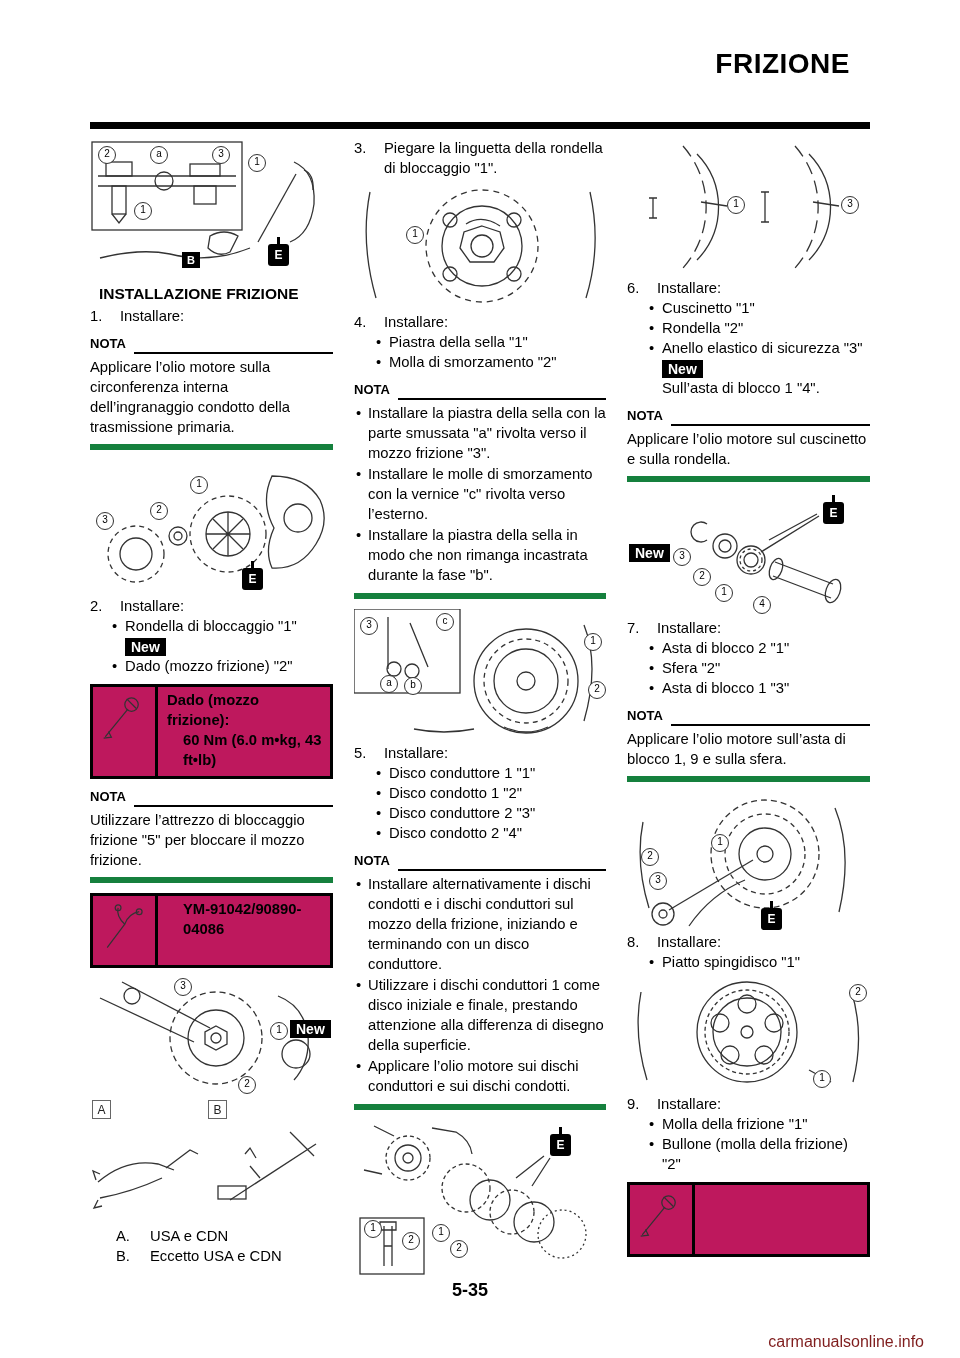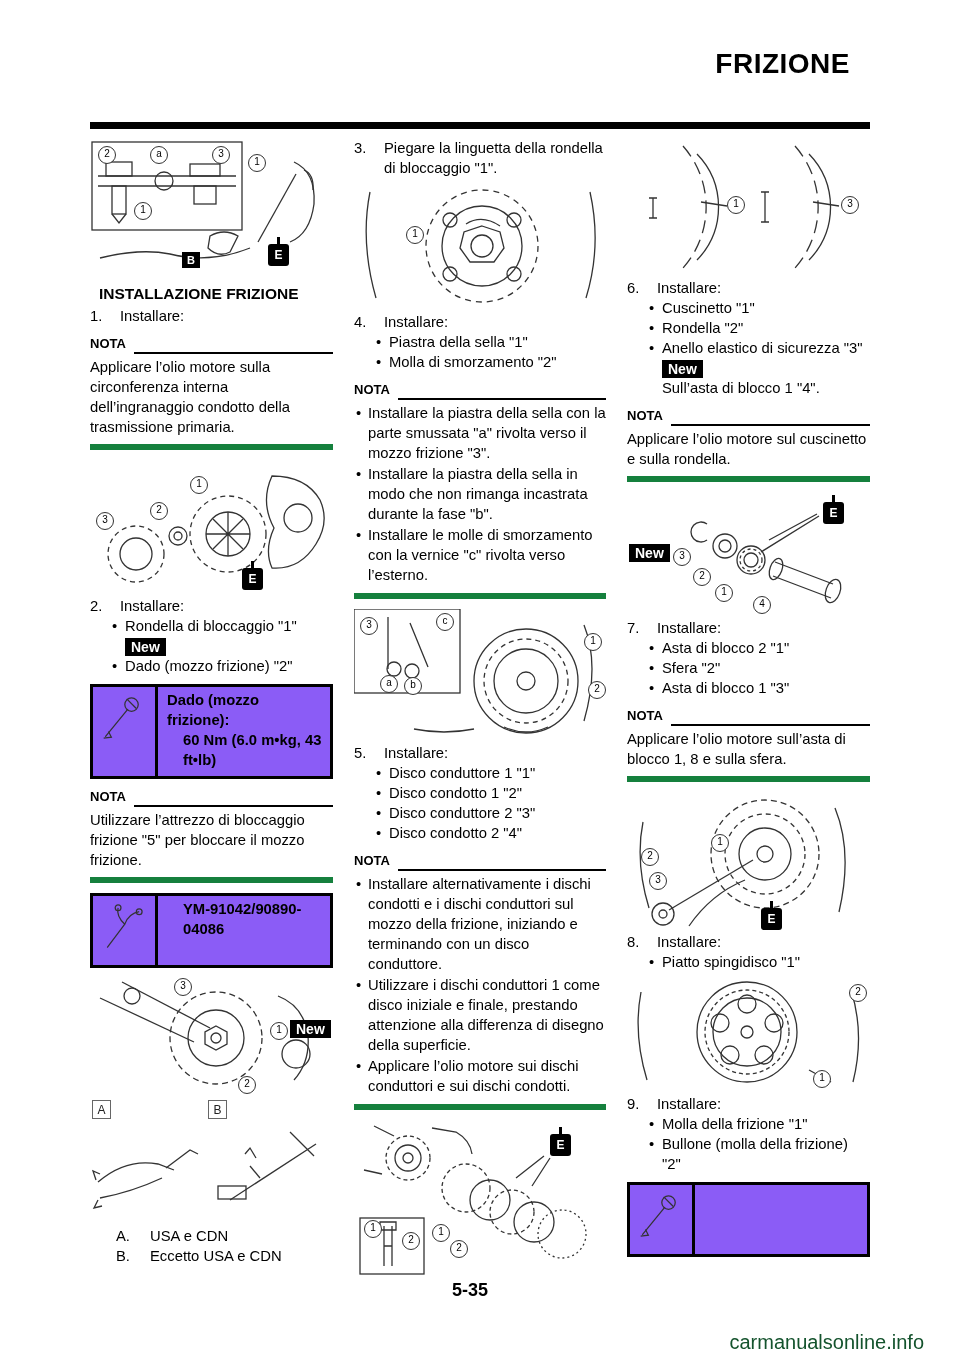--- a/index.html
+++ b/index.html
@@ -19,21 +19,21 @@
   .bl li{position:relative;padding-left:13px;}
   .bl li::before{content:"•";position:absolute;left:0;top:0;}
   .indent{margin-left:35px;}
   .nota{margin:8px 0 10px;}
   .nota-h{display:flex;align-items:flex-end;font-size:13px;font-weight:bold;}
   .nota-h .nrule{flex:1;height:2px;background:#000;margin-left:8px;margin-top:2px;}
   .nota-b{border-bottom:6px solid #15803d;padding:3px 0 7px;}
   .nota-b ul{list-style:none;margin:0;padding:0;}
   .nota-b li{position:relative;padding-left:14px;margin:0 0 1px;}
   .nota-b li::before{content:"•";position:absolute;left:2px;}
-  .spec{display:flex;border:3px solid #000;margin:8px 0;background:#8b5cf6;}
+  .spec{display:flex;border:3px solid #000;margin:8px 0;background:#be185d;}
   .spec-ic{width:56px;flex:none;border-right:3px solid #000;padding:6px 3px;}
   .spec-tx{padding:3px 6px 6px 9px;font-weight:bold;}
   .spec-val{padding-left:16px;}
   .fig{position:relative;margin:4px 0;}
   .fig svg{display:block;}
   .co{position:absolute;width:16px;height:16px;border:1.2px solid #333;border-radius:50%;
       background:#fff;font-size:10px;line-height:14px;text-align:center;}
   .newb{display:inline-block;background:#000;color:#fff;font-weight:bold;font-size:14px;
         line-height:16px;padding:1px 6px;vertical-align:middle;}
   .newb.abs{position:absolute;}
@@ -42,21 +42,21 @@
   .esym::before{content:"";position:absolute;top:-7px;left:9px;width:3px;height:7px;background:#000;}
   .tagb{position:absolute;width:18px;height:16px;background:#000;color:#fff;font-weight:bold;
         font-size:11px;display:flex;align-items:center;justify-content:center;}
   .blab{position:absolute;width:17px;height:17px;border:1px solid #666;background:#fff;
         font-size:12px;display:flex;align-items:center;justify-content:center;color:#222;}
   .regions{margin:10px 0 0 26px;}
   .rrow{display:flex;}
   .rkey{width:34px;flex:none;}
   .page-num{position:absolute;left:0;width:100%;text-align:center;bottom:58px;
             font-weight:bold;font-size:18px;}
-  .watermark{position:absolute;right:16px;bottom:6px;color:#14532d;font-size:20px;text-align:right;}
+  .watermark{position:absolute;right:16px;bottom:6px;color:#7f1d1d;font-size:16px;text-align:right;}
   .ln{stroke:#333;fill:none;stroke-width:1.3;}
 </style>
 </head>
 <body>
 
 <div class="page">
 
   <div class="hdr">FRIZIONE</div>
   <div class="hdr-rule"></div>
 
@@ -260,22 +260,22 @@
       </div>
 
       <div class="nota">
         <div class="nota-h">
             <span>NOTA</span>
             <span class="nrule"></span>
           </div>
         <div class="nota-b">
           <ul>
             <li><span>Installare la piastra della sella con la parte smussata "a" rivolta verso il mozzo frizione "3".</span></li>
+            <li><span>Installare le molle di smorzamento con la vernice "c" rivolta verso l’esterno.</span></li>
             <li><span>Installare la piastra della sella in modo che non rimanga incastrata durante la fase "b".</span></li>
-            <li><span>Installare le molle di smorzamento con la vernice "c" rivolta verso l’esterno.</span></li>
           </ul>
         </div>
       </div>
 
       <div class="fig" style="height:130px">
         <svg width="252" height="130" viewBox="0 0 252 130">
           <rect x="0" y="0" width="106" height="84" class="ln"></rect>
           <path d="M34 8 v52 M56 14 l18 44" class="ln"></path>
           <circle cx="40" cy="60" r="7" class="ln"></circle>
           <circle cx="58" cy="62" r="7" class="ln"></circle>
@@ -416,21 +416,21 @@
           <li><span>Sfera "2"</span></li>
           <li><span>Asta di blocco 1 "3"</span></li>
         </ul>
       </div>
 
       <div class="nota">
         <div class="nota-h">
             <span>NOTA</span>
             <span class="nrule"></span>
           </div>
-        <div class="nota-b">Applicare l’olio motore sull’asta di blocco 1, 8 e sulla sfera.</div>
+        <div class="nota-b">Applicare l’olio motore sull’asta di blocco 1, 9 e sulla sfera.</div>
       </div>
 
       <div class="fig" style="height:136px">
         <svg width="243" height="136" viewBox="0 0 243 136">
           <circle cx="138" cy="62" r="54" class="ln" stroke-width="8" stroke-dasharray="6 4"></circle>
           <circle cx="138" cy="62" r="40" class="ln" stroke-width="5" stroke-dasharray="5 4"></circle>
           <circle cx="138" cy="62" r="26" class="ln"></circle>
           <circle cx="138" cy="62" r="8" class="ln"></circle>
           <path d="M42 118 L126 68" class="ln" stroke-width="10"></path>
           <circle cx="36" cy="122" r="11" class="ln" fill="#fff"></circle>

